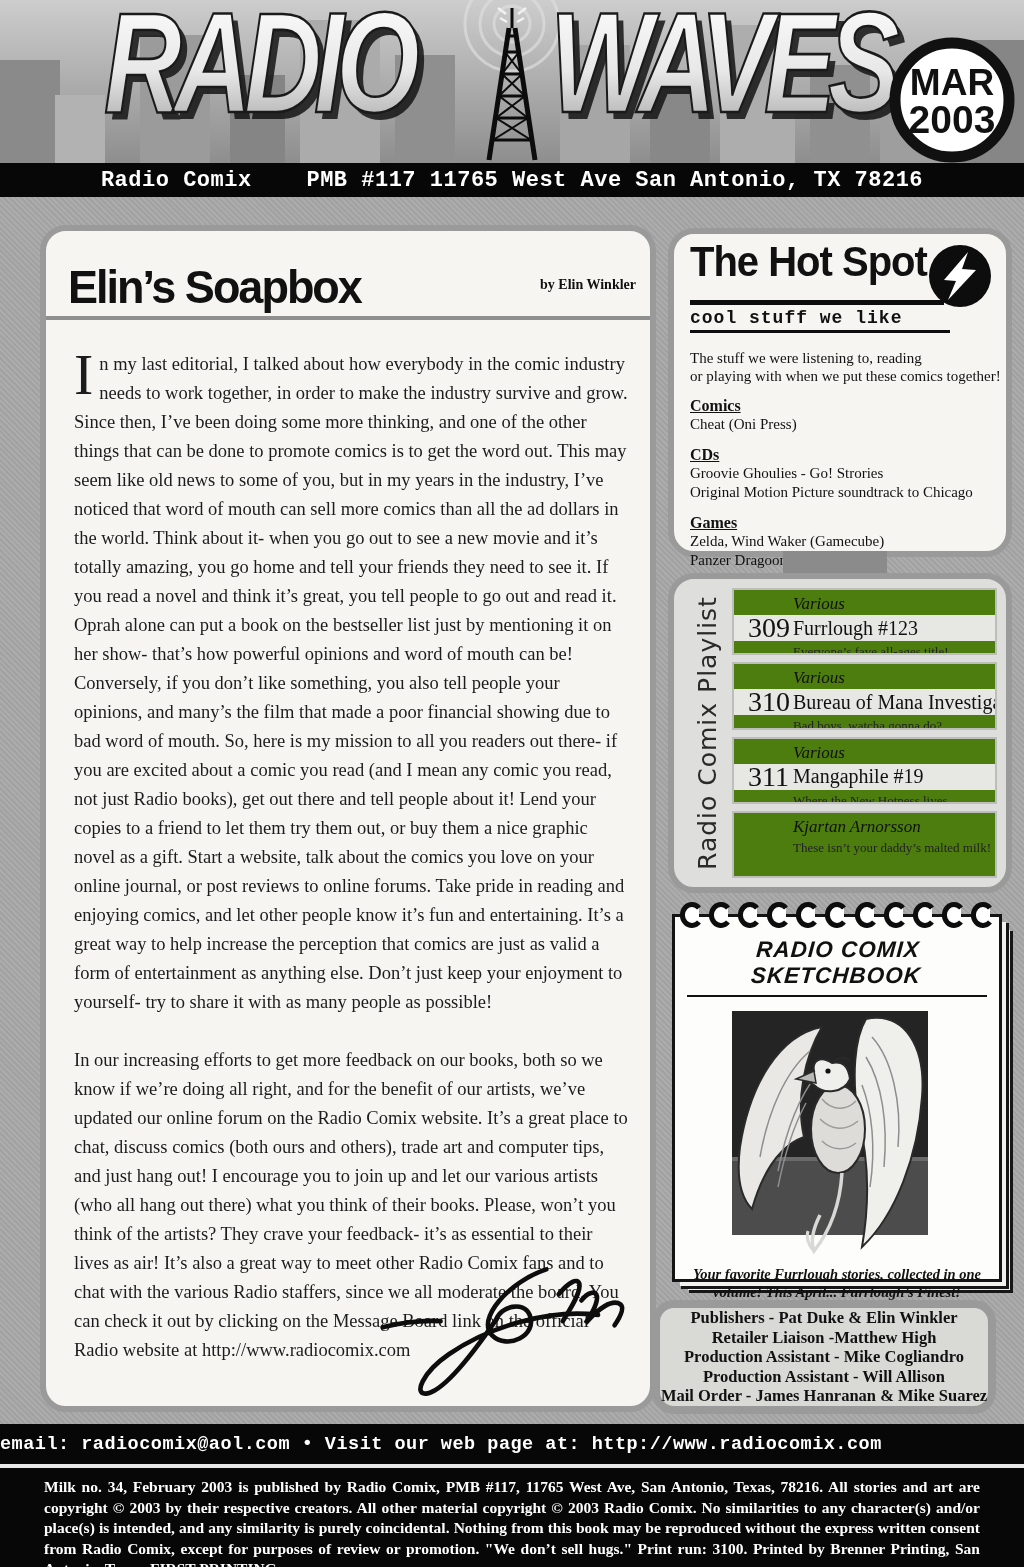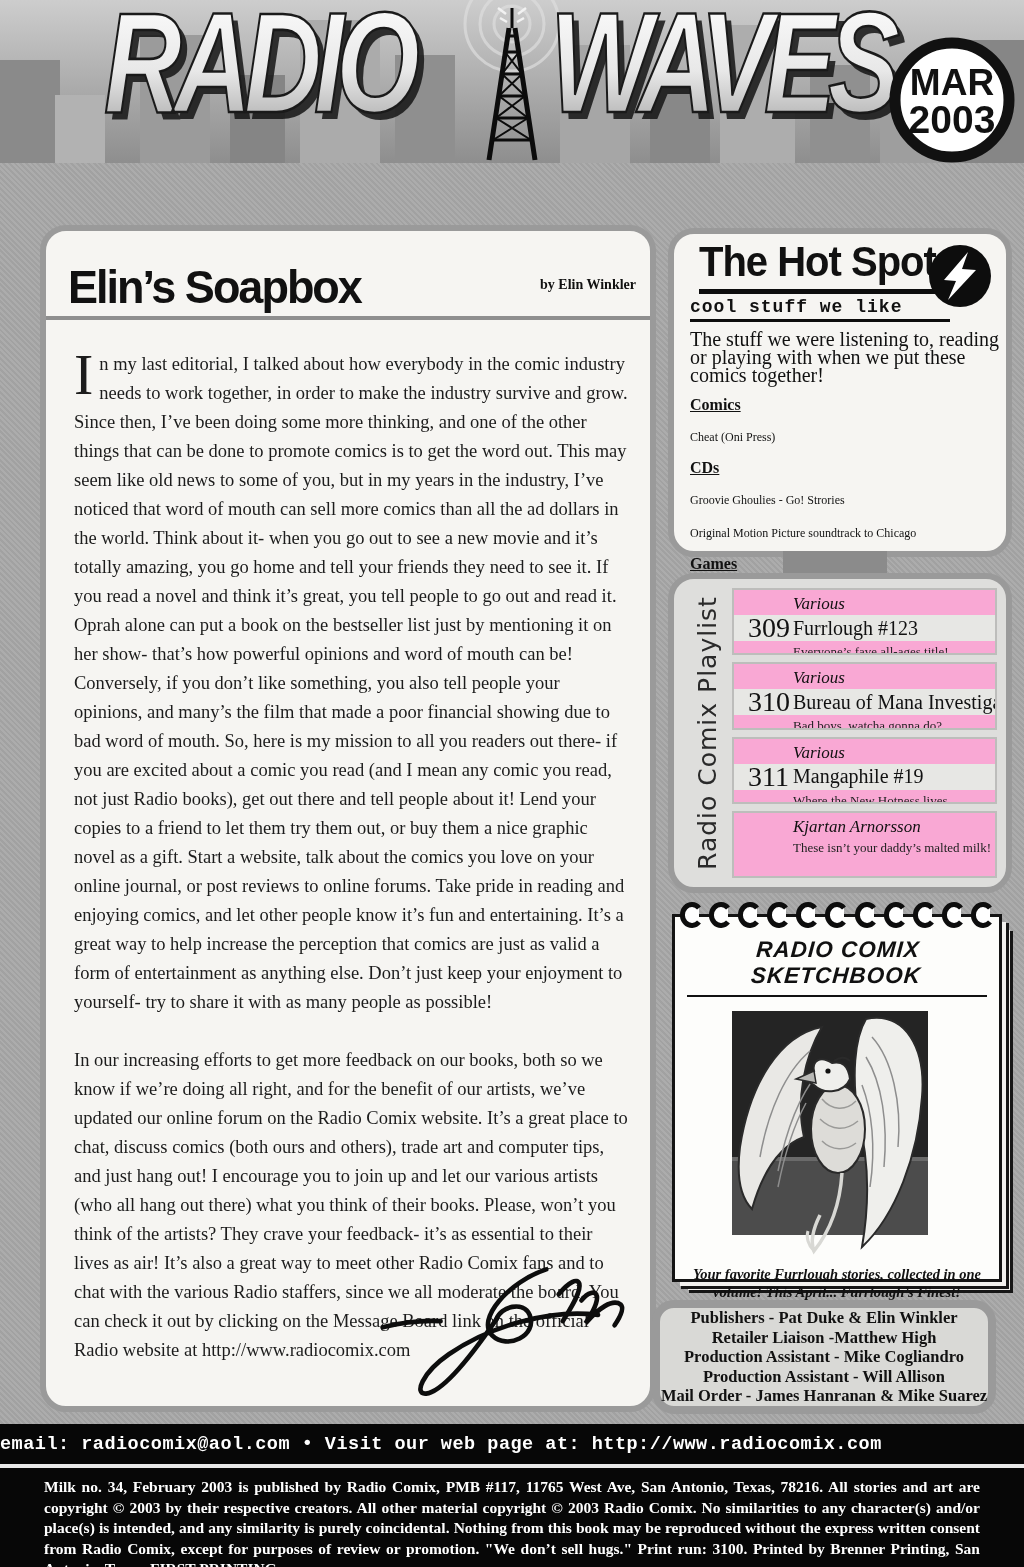--- a/index.html
+++ b/index.html
@@ -24,38 +24,38 @@
   .sb-byline{font-size:14px;font-weight:bold;padding-bottom:6px;}
   .sb-rule{height:4px;background:#8f8f8f;margin-top:5px;}
   .sb-body{padding:30px 18px 0 28px;font-size:18.5px;line-height:29px;color:#1c1c1c;text-align:left;}
   .dropcap{float:left;font-size:58px;line-height:46px;padding:2px 6px 0 0;font-weight:normal;}
   .sb-p2{margin-top:29px;}
   .signature{position:absolute;left:330px;top:1028px;width:270px;height:145px;}
 
   
   .hotspot{position:absolute;left:668px;top:228px;width:344px;height:329px;padding:10px 0 0 16px;}
   .hs-headrow{position:relative;}
-  .hs-titlebox{width:254px;border-bottom:5px solid #0d0d0d;padding-bottom:9px;margin-left:9px;}
+  .hs-titlebox{width:254px;border-bottom:5px solid #0d0d0d;padding-bottom:20px;}
   .hs-title{font-family:"Liberation Sans",sans-serif;font-weight:bold;font-size:40px;line-height:36px;
             letter-spacing:-1px;transform:scaleY(1.05);transform-origin:left bottom;white-space:nowrap;}
   .hs-subbox{width:260px;border-bottom:3px solid #0d0d0d;padding:3px 0 2px;}
   .hs-subtitle{font-family:"Liberation Mono",monospace;font-weight:bold;font-size:18px;letter-spacing:1px;white-space:nowrap;}
   .hs-badge{position:absolute;right:14px;top:0px;width:64px;height:64px;}
-  .hs-intro{margin-top:8px;font-size:20px;line-height:18px;}
+  .hs-intro{margin-top:16px;font-size:15px;line-height:18px;}
   .hs-section{margin-top:11px;}
   .hs-heading{font-size:16px;font-weight:bold;text-decoration:underline;line-height:19px;}
-  .hs-item{font-size:12px;line-height:19px;margin-top:14px;}
+  .hs-item{font-size:15px;line-height:19px;}
 
   .connector{position:absolute;left:783px;top:551px;width:104px;height:26px;background:#8b8b8b;}
 
   .playlist{position:absolute;left:668px;top:573px;width:344px;height:320px;background:#dededc;}
   .pl-label{position:absolute;left:33px;top:50%;transform:translate(-50%,-50%) rotate(-90deg);
             white-space:nowrap;font-family:"DejaVu Sans",sans-serif;font-size:25px;color:#2a2a2a;letter-spacing:1px;}
   .pl-entries{position:absolute;left:58px;right:9px;top:9px;bottom:9px;display:flex;flex-direction:column;gap:7px;}
-  .pl-card{flex:1;background:#f9a8d4;border:2px solid #bdbdbb;position:relative;overflow:hidden;}
+  .pl-card{flex:1;background:#4d7c0f;border:2px solid #bdbdbb;position:relative;overflow:hidden;}
   .pl-author{font-style:italic;font-size:17px;line-height:20px;margin:4px 0 0 59px;}
   .pl-titlerow{display:flex;align-items:center;background:#e7e7e4;height:26px;margin-top:1px;}
   .pl-num{font-size:28px;padding-left:14px;width:45px;flex:none;}
   .pl-title{font-size:20px;white-space:nowrap;}
   .pl-tagline{font-size:13px;line-height:16px;margin:3px 0 0 59px;color:#222;}
 
   
   .sketchbook{position:absolute;left:672px;top:914px;width:330px;height:368px;background:#fdfdfb;
               border:3px solid #141414;box-sizing:border-box;
               box-shadow:6px 6px 0 -2px #f2f1ee,8px 8px 0 -1px #161616,12px 12px 0 -4px #f2f1ee,14px 14px 0 -3px #161616;}
@@ -138,20 +138,23 @@
       </g>
 
       <g>
         <circle cx="952" cy="100" r="57" fill="#ffffff" stroke="#111111" stroke-width="11"></circle>
         <text x="952" y="95" text-anchor="middle" font-family="Liberation Sans, sans-serif" font-weight="bold" font-size="37" fill="#111">MAR</text>
         <text x="952" y="133" text-anchor="middle" font-family="Liberation Sans, sans-serif" font-weight="bold" font-size="39" fill="#111">2003</text>
       </g>
     </svg>
   </div>
 
+  <div class="addressbar">
+    <span>Radio Comix    PMB #117 11765 West Ave San Antonio, TX 78216</span>
+  </div>
 
   <div class="soapbox panel">
     <div class="sb-head">
       <div class="sb-title">Elin’s Soapbox</div>
       <div class="sb-byline">by Elin Winkler</div>
     </div>
     <div class="sb-rule"></div>
     <div class="sb-body">
       <p style="margin:0"><span class="dropcap">I</span><span>n my last editorial, I talked about how everybody in the comic industry needs to work together, in order to make the industry survive and grow. Since then, I’ve been doing some more thinking, and one of the other things that can be done to promote comics is to get the word out. This may seem like old news to some of you, but in my years in the industry, I’ve noticed that word of mouth can sell more comics than all the ad dollars in the world. Think about it- when you go out to see a new movie and it’s totally amazing, you go home and tell your friends they need to see it. If you read a novel and think it’s great, you tell people to go out and read it. Oprah alone can put a book on the bestseller list just by mentioning it on her show- that’s how powerful opinions and word of mouth can be! Conversely, if you don’t like something, you also tell people your opinions, and many’s the film that made a poor financial showing due to bad word of mouth. So, here is my mission to all you readers out there- if you are excited about a comic you read (and I mean any comic you read, not just Radio books), get out there and tell people about it! Lend your copies to a friend to let them try them out, or buy them a nice graphic novel as a gift. Start a website, talk about the comics you love on your online journal, or post reviews to online forums. Take pride in reading and enjoying comics, and let other people know it’s fun and entertaining. It’s a great way to help increase the perception that comics are just as valid a form of entertainment as anything else. Don’t just keep your enjoyment to yourself- try to share it with as many people as possible!</span></p>
       <p class="sb-p2" style="margin-bottom:0">In our increasing efforts to get more feedback on our books, both so we know if we’re doing all right, and for the benefit of our artists, we’ve updated our online forum on the Radio Comix website. It’s a great place to chat, discuss comics (both ours and others), trade art and computer tips, and just hang out! I encourage you to join up and let our various artists (who all hang out there) what you think of their books. Please, won’t you think of the artists? They crave your feedback- it’s as essential to their lives as air! It’s also a great way to meet other Radio Comix fans and to chat with the various Radio staffers, since we all moderate the board. You can check it out by clicking on the Message Board link on the official Radio website at http://www.radiocomix.com</p>

